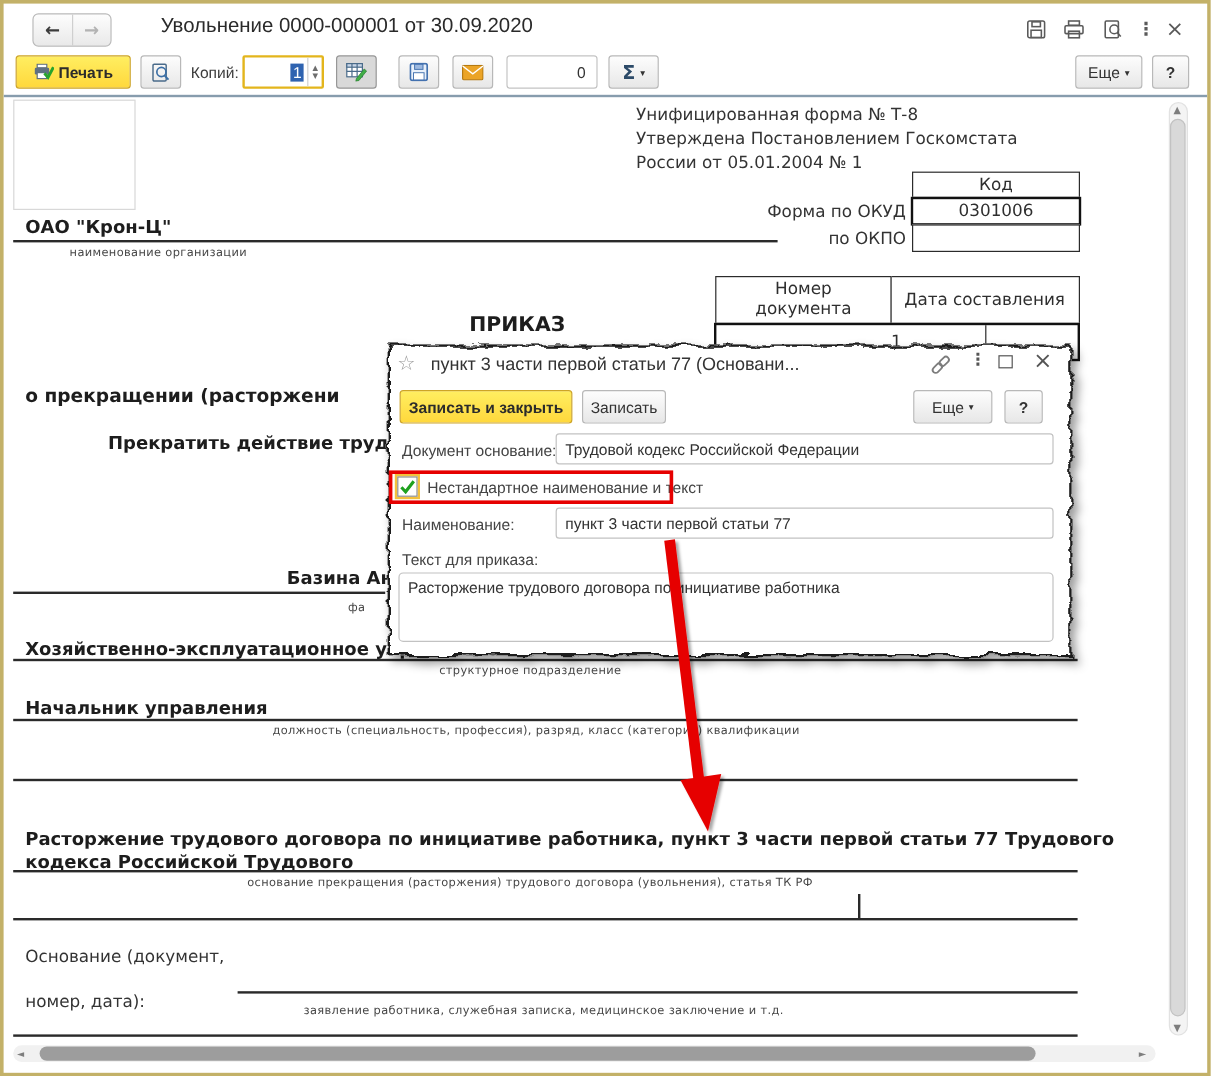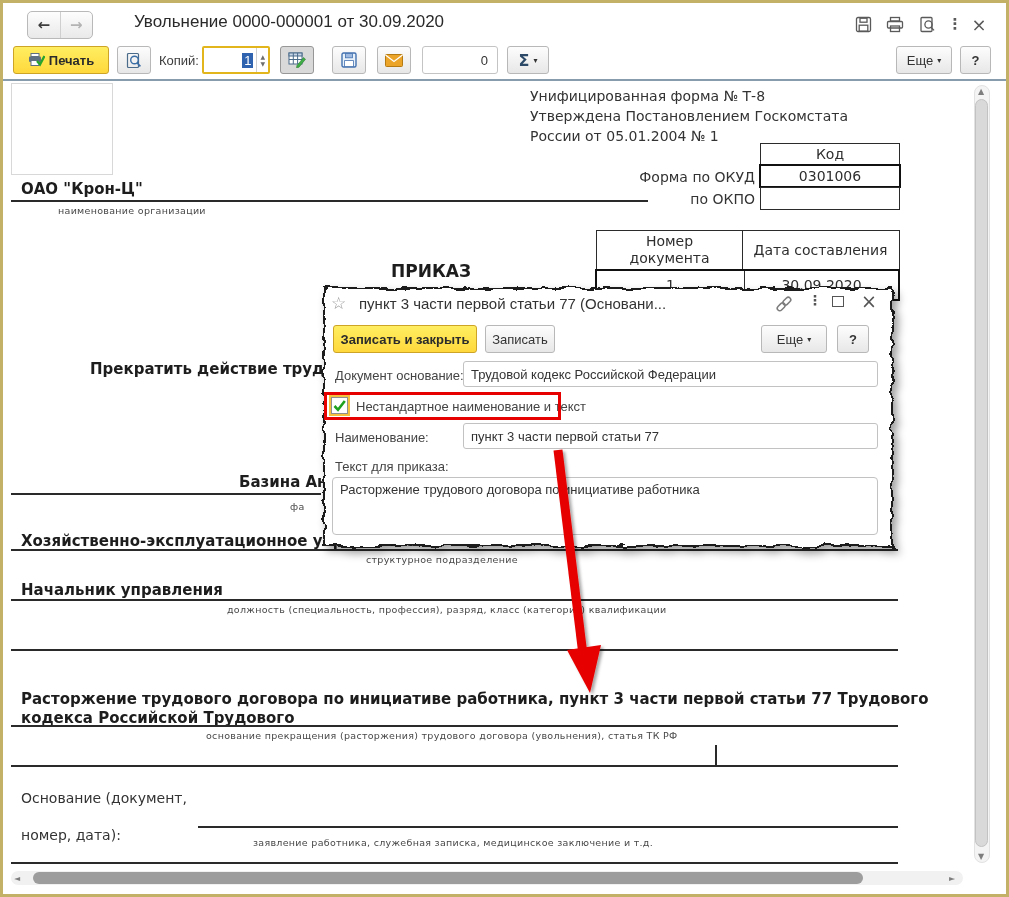--- a/index.html
+++ b/index.html
@@ -194,24 +194,24 @@
   <div class="abs hline" style="left:8px;top:197px;width:637px;"></div>
   <div class="abs dcap" style="left:55px;top:202px;">наименование организации</div>
 
   <div class="abs cell" style="left:738.5px;top:227px;width:158px;height:40px;">Дата составления</div>
   <div class="abs cell" style="left:593px;top:227px;width:147px;height:40px;flex-direction:column;line-height:17px;">
     <span>Номер</span>
     <span>документа</span>
   </div>
   <div class="abs cell thick" style="left:592px;top:265.5px;width:305px;height:32px;padding:0;">
     <div style="width:147px;height:100%;display:flex;align-items:center;justify-content:center;border-right:1.5px solid #2b2b2b;">1</div>
-    <div style="flex:1;height:100%;display:flex;align-items:center;justify-content:center;">30.09.2020</div>
   </div>
 
   <div class="abs db" style="left:388px;top:258px;font-size:17px;">ПРИКАЗ</div>
+  <div class="abs db" style="left:18px;top:318px;font-size:15.5px;">о прекращении (расторжени</div>
   <div class="abs db" style="left:87px;top:357px;">Прекратить действие труд</div>
 
   <div class="abs db" style="left:236px;top:470px;">Базина Ан</div>
   <div class="abs hline" style="left:8px;top:490px;width:310px;"></div>
   <div class="abs dcap" style="left:287px;top:498px;">фа</div>
 
   <div class="abs db" style="left:18px;top:529px;">Хозяйственно-эксплуатационное управление</div>
   <div class="abs hline" style="left:8px;top:546px;width:887px;"></div>
   <div class="abs dcap" style="left:363px;top:551px;">структурное подразделение</div>
 

